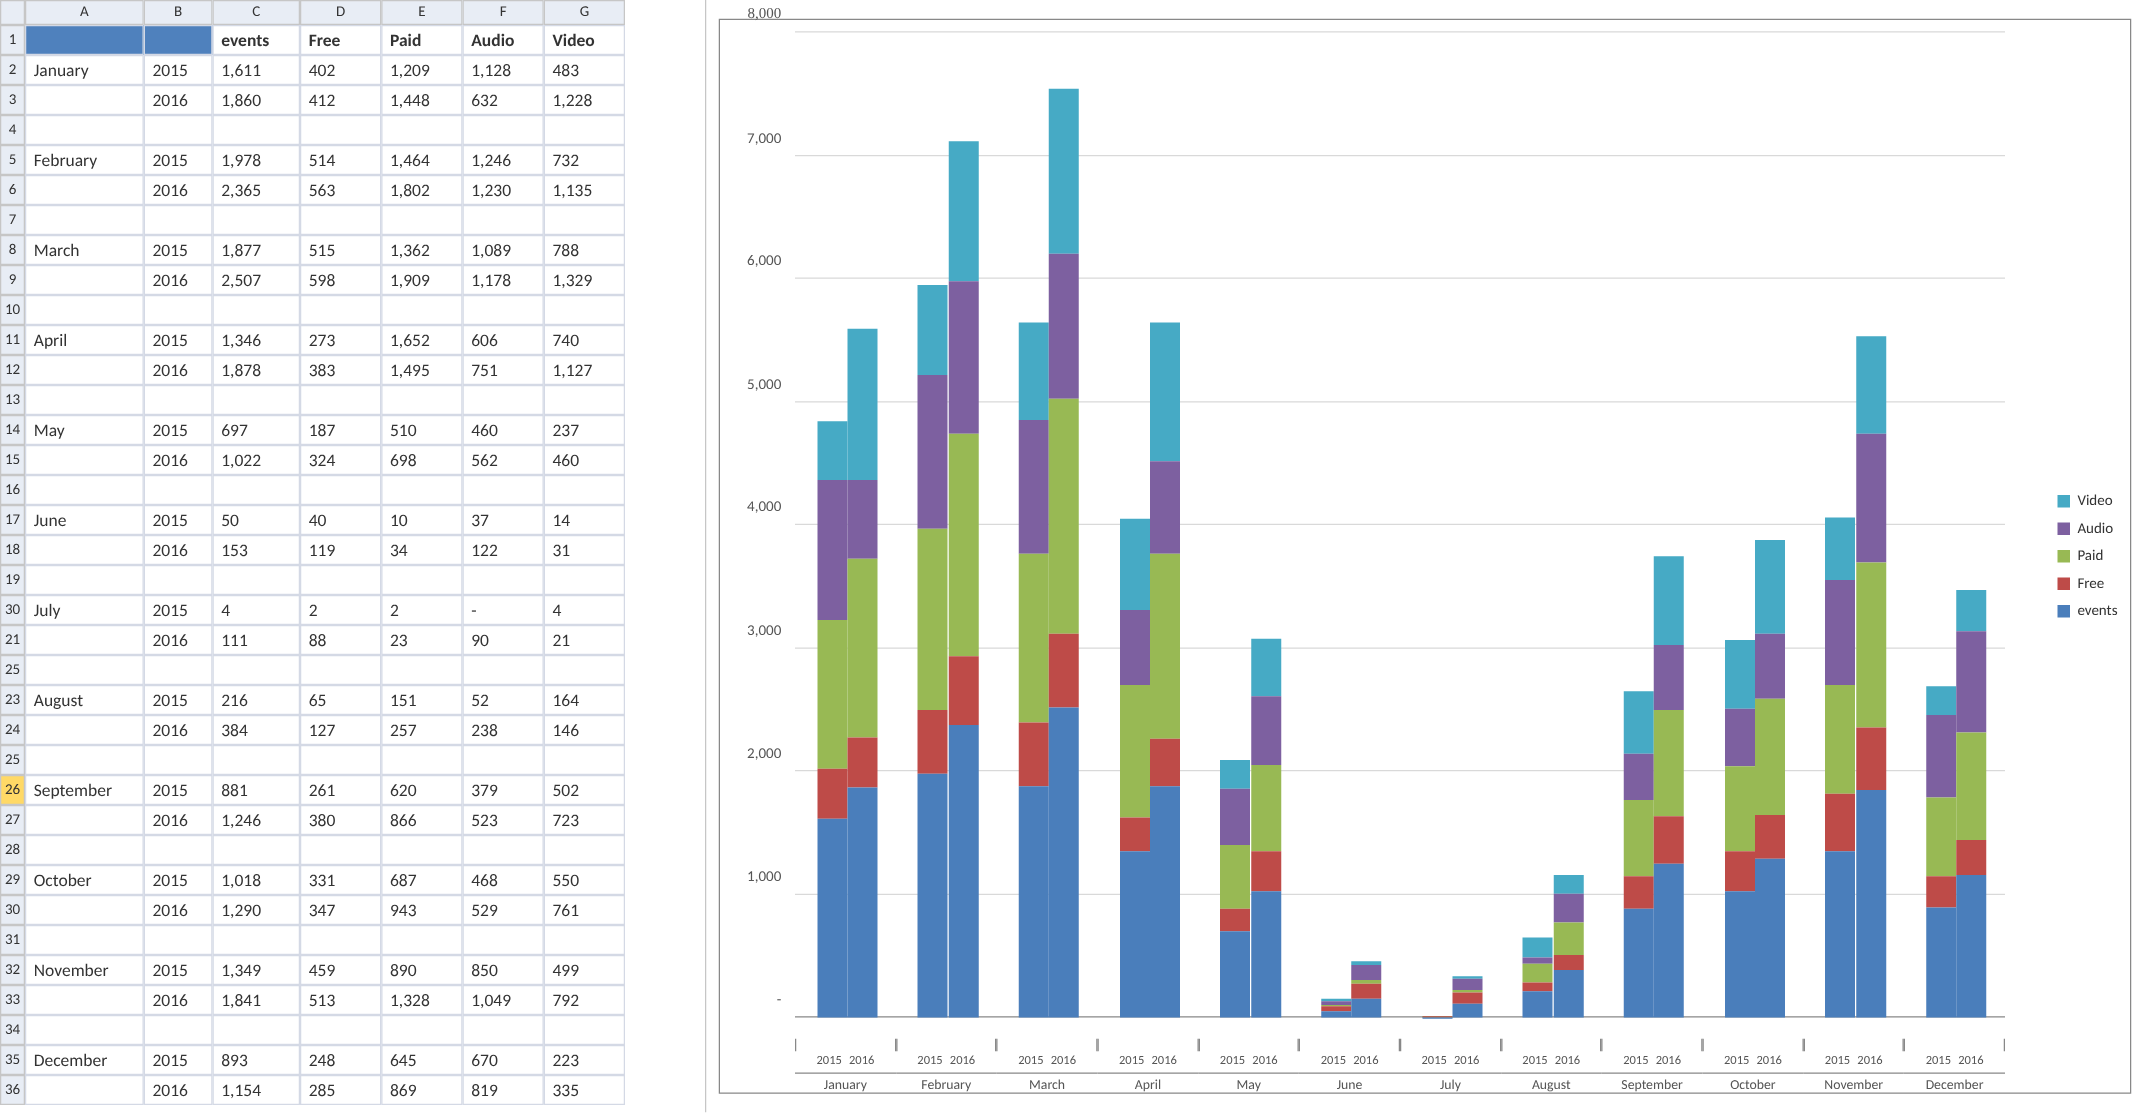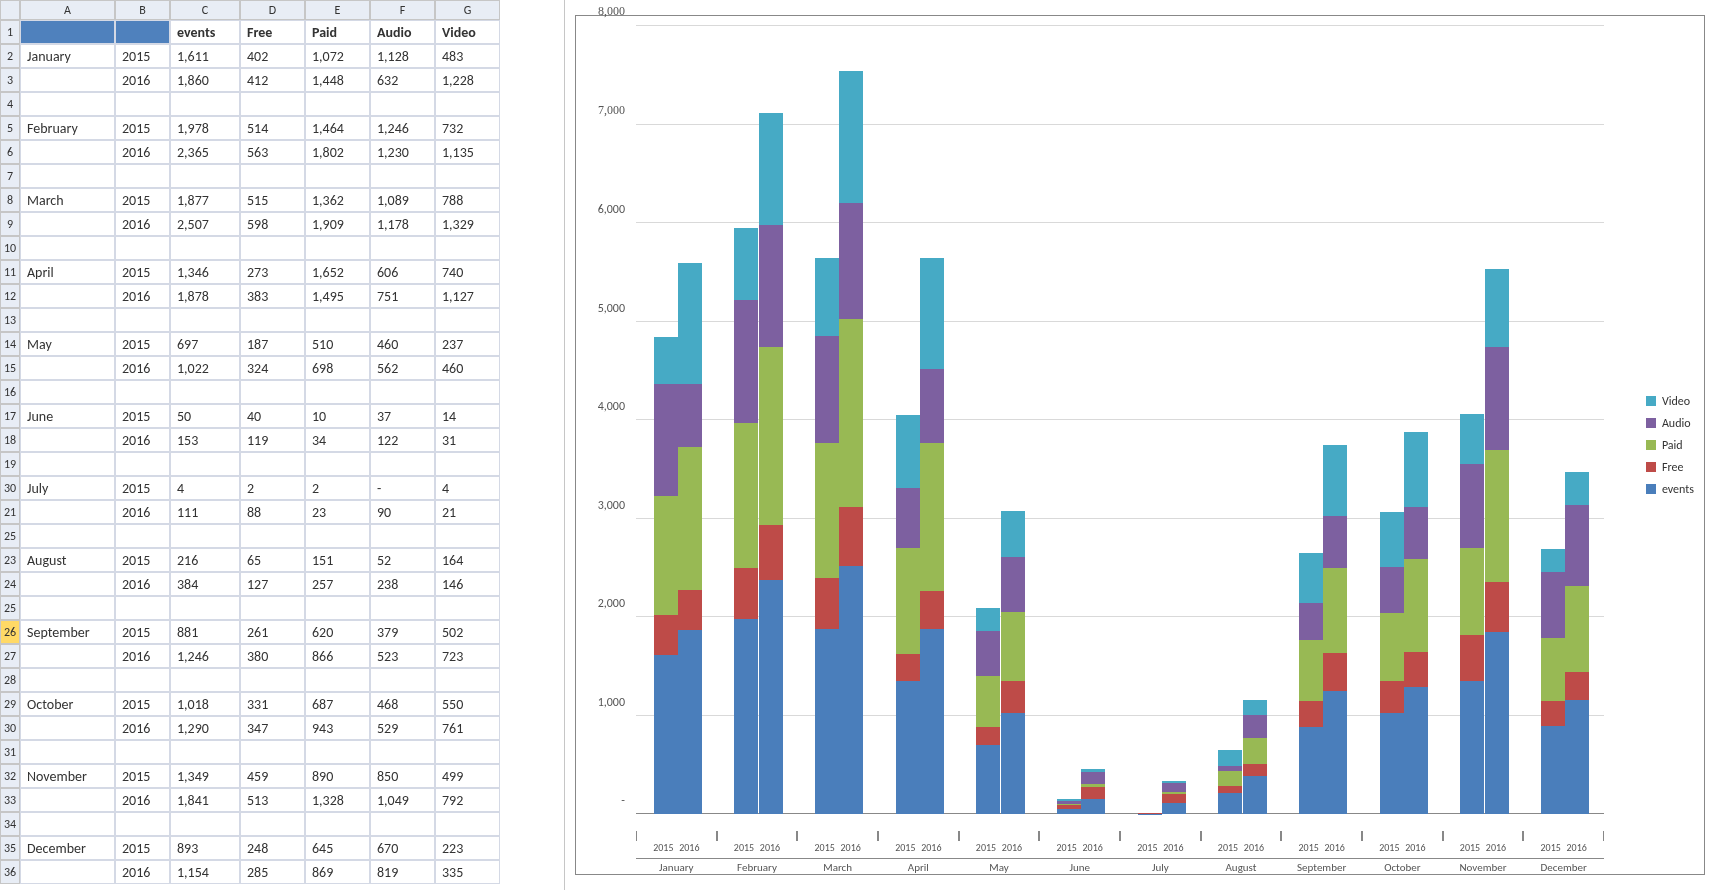--- a/index.html
+++ b/index.html
@@ -64,21 +64,21 @@
         <div class="cell bold">events</div>
         <div class="cell bold">Free</div>
         <div class="cell bold">Paid</div>
         <div class="cell bold">Audio</div>
         <div class="cell bold">Video</div>
         <div class="rowh">2</div>
         <div class="cell">January</div>
         <div class="cell">2015</div>
         <div class="cell">1,611</div>
         <div class="cell">402</div>
-        <div class="cell">1,072</div>
+        <div class="cell">1,209</div>
         <div class="cell">1,128</div>
         <div class="cell">483</div>
         <div class="rowh">3</div>
         <div class="cell"></div>
         <div class="cell">2016</div>
         <div class="cell">1,860</div>
         <div class="cell">412</div>
         <div class="cell">1,448</div>
         <div class="cell">632</div>
         <div class="cell">1,228</div>
@@ -351,21 +351,21 @@
   <div class="chartbox">
     <div class="chart-frame">
       <div class="y-ticks" id="yticks">
           <div class="y-tick" style="bottom: 0%;">-</div>
           <div class="y-tick" style="bottom: 12.5%;">1,000</div>
           <div class="y-tick" style="bottom: 25%;">2,000</div>
           <div class="y-tick" style="bottom: 37.5%;">3,000</div>
           <div class="y-tick" style="bottom: 50%;">4,000</div>
           <div class="y-tick" style="bottom: 62.5%;">5,000</div>
           <div class="y-tick" style="bottom: 75%;">6,000</div>
-          <div class="y-tick" style="bottom: 87.5%; font-family: Liberation Serif, serif;">7,000</div>
+          <div class="y-tick" style="bottom: 87.5%;">7,000</div>
           <div class="y-tick" style="bottom: 100%; font-family: Liberation Serif, serif;">8,000</div>
         </div>
       <div class="plot-area" id="plot">
           <div class="gridline" style="bottom: 0%; background: rgb(136, 136, 136);"></div>
           <div class="gridline" style="bottom: 12.5%;"></div>
           <div class="gridline" style="bottom: 25%;"></div>
           <div class="gridline" style="bottom: 37.5%;"></div>
           <div class="gridline" style="bottom: 50%;"></div>
           <div class="gridline" style="bottom: 62.5%;"></div>
           <div class="gridline" style="bottom: 75%;"></div>

